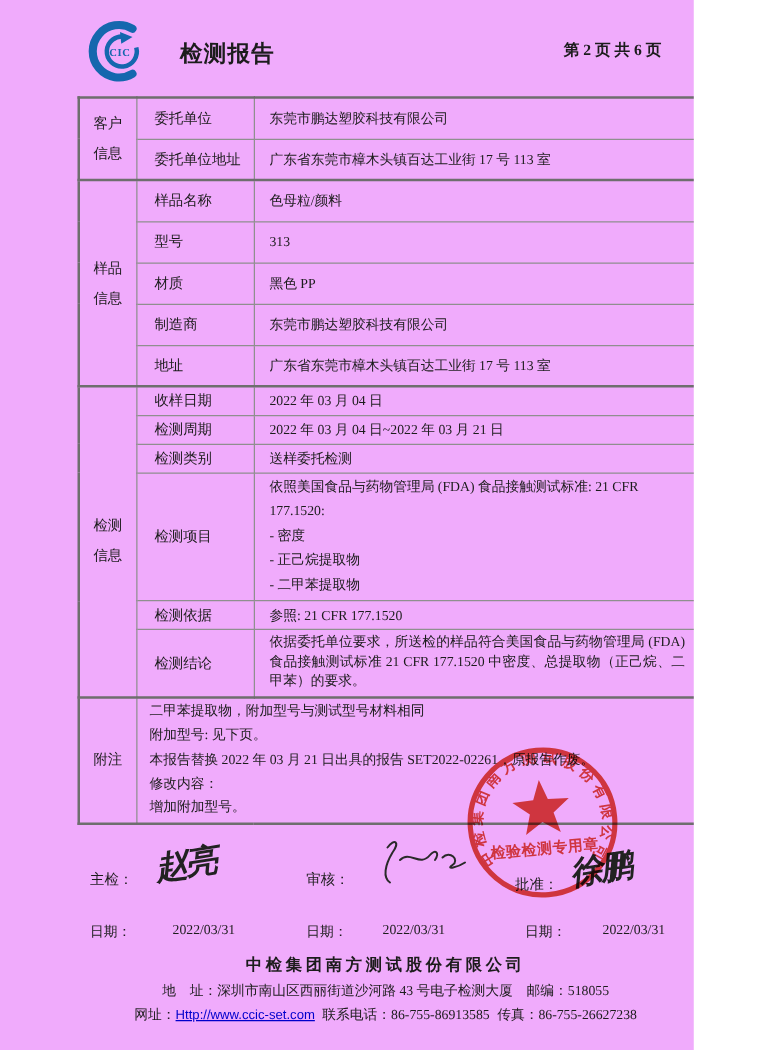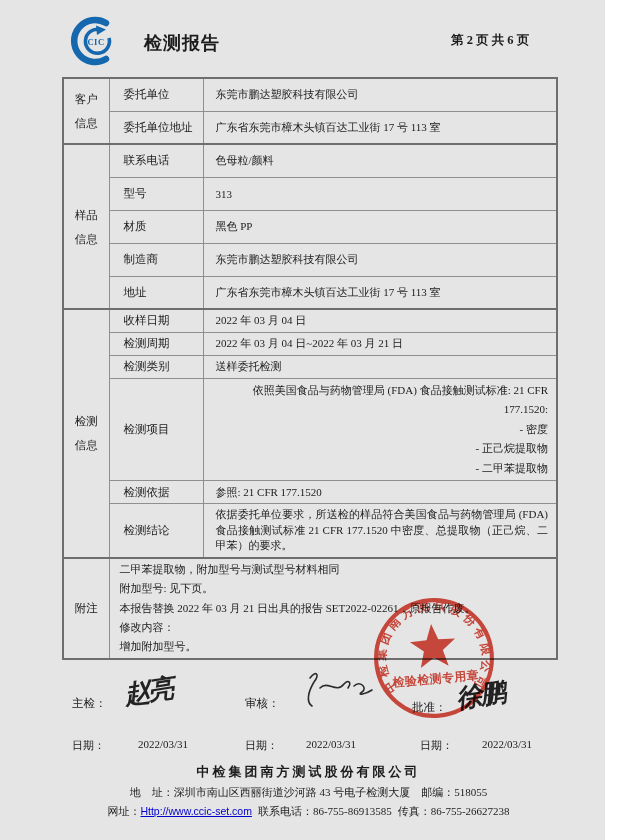--- a/index.html
+++ b/index.html
@@ -1,17 +1,17 @@
 <!DOCTYPE html>
 <html><head>
 <meta charset="utf-8">
 <style>
   html,body{margin:0;padding:0;background:#fff;}
   .page{
-    position:relative;width:605px;height:840px;background:#e5e5e5;overflow:hidden;
+    position:relative;width:555px;height:840px;background:#f0abfc;overflow:hidden;
     font-family:"Liberation Serif","DejaVu Serif",serif;color:#1c1c1c;
   }
   
   .logo{position:absolute;left:66px;top:16px;width:60px;height:50px;}
   .hdr-title{position:absolute;left:144px;top:31px;font-size:18px;font-weight:bold;letter-spacing:1px;}
   .hdr-no{position:absolute;left:237px;top:32px;font-size:12px;font-weight:bold;}
   .hdr-page{position:absolute;left:451px;top:32px;font-size:12.5px;font-weight:bold;}
   
   table.rpt{
     position:absolute;left:62px;top:77px;width:496px;
@@ -19,21 +19,21 @@
     font-size:11px;
   }
   table.rpt{border:2px solid #d946ef;}
   table.rpt tbody{border:2px solid #6e6e6e;}
   table.rpt td{border:1px solid #8f8f8f;vertical-align:middle;overflow:hidden;}
   td.cat{width:46px;text-align:center;line-height:24px;font-size:11.5px;}
   td.lbl{width:94px;padding-left:14px;font-size:11.5px;}
   td.val{padding-left:12px;padding-right:8px;}
   tr.r33{height:33px;}
   tr.r23{height:23px;}
-  td.multiline{vertical-align:middle;padding-top:2px;padding-bottom:2px;text-align:right;}
+  td.multiline{vertical-align:middle;padding-top:2px;padding-bottom:2px;}
   .iline{line-height:19.5px;}
   td.concl{line-height:15.6px;text-align:justify;padding-top:3px;padding-bottom:3px;}
   td.notecell{padding-left:10px;padding-right:8px;}
   .nline{line-height:19.4px;}
   
   .sig-label{position:absolute;font-size:11.5px;}
   .sig-date{position:absolute;font-size:11px;}
   .sig-name{position:absolute;font-size:26px;font-weight:bold;color:#222;
     transform:rotate(-9deg);letter-spacing:-2px;font-style:italic;}
   .sig-svg{position:absolute;}
@@ -82,21 +82,21 @@
         <td class="val">广东省东莞市樟木头镇百达工业街 17 号 113 室</td>
       </tr>
     </tbody>
 
     <tbody>
       <tr class="r33">
         <td class="cat" rowspan="5">
           <div>样品</div>
           <div>信息</div>
         </td>
-        <td class="lbl">联系电话</td>
+        <td class="lbl">样品名称</td>
         <td class="val">色母粒/颜料</td>
       </tr>
       <tr class="r33">
         <td class="lbl">型号</td>
         <td class="val">313</td>
       </tr>
       <tr class="r33">
         <td class="lbl">材质</td>
         <td class="val">黑色 PP</td>
       </tr>

